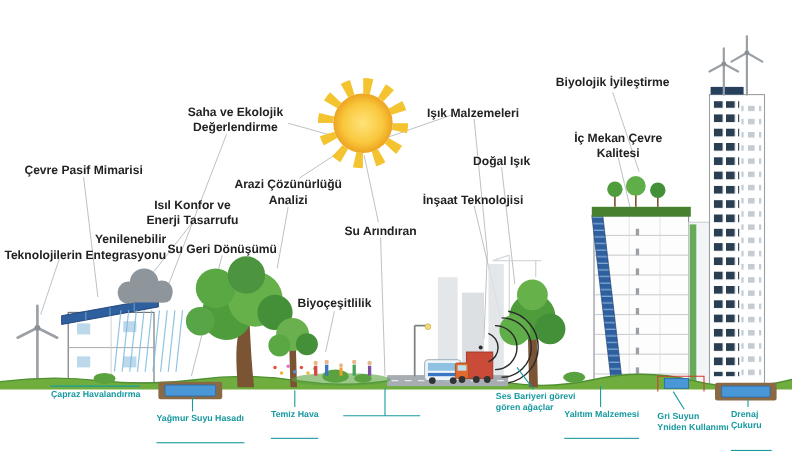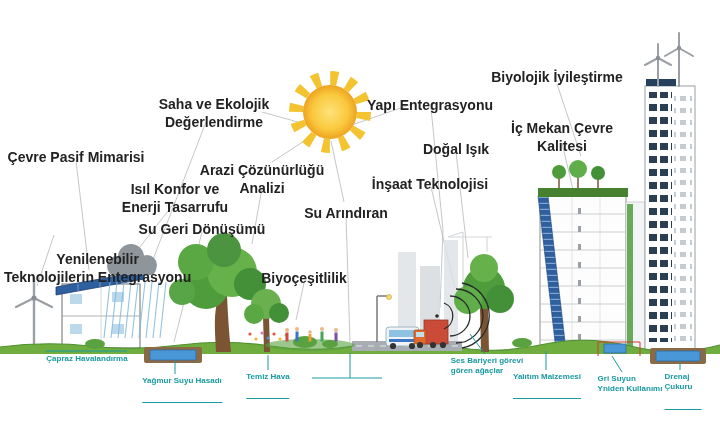--- a/index.html
+++ b/index.html
@@ -1,23 +1,23 @@
 <!DOCTYPE html>
 <html><head>
 <meta charset="utf-8">
 <style>
   html,body{margin:0;padding:0;background:#fff;}
   .stage{position:relative;width:720px;height:427px;background:#ffffff;overflow:hidden;
          font-family:"Liberation Sans",sans-serif;}
   .stage svg{position:absolute;left:0;top:0;}
-  .clabel{position:absolute;transform:translateX(-50%);font-size:14px;font-weight:700;
+  .clabel{position:absolute;transform:translateX(-50%);font-size:11px;font-weight:700;
           color:#222;text-align:center;white-space:pre-line;line-height:1.3;}
   .flabel{position:absolute;transform:translateX(-50%);font-size:8px;font-weight:700;
           color:#189aa0;text-align:left;white-space:pre-line;line-height:1.3;}
-  .la{transform:none;text-align:center;margin-top:39px;}
+  .la{transform:none;text-align:right;}
   .u{border-bottom:1px solid #189aa0;padding-bottom:16px;}
 </style>
 </head>
 <body>
 
 <div class="stage">
 
 <svg width="720" height="427" viewBox="0 0 720 427" xmlns="http://www.w3.org/2000/svg">
   <defs>
     <radialGradient id="sunGrad">
@@ -299,21 +299,21 @@
     <line x1="350" y1="353" x2="350" y2="378"></line>
     <line x1="470" y1="334" x2="485" y2="354"></line>
     <line x1="546" y1="351" x2="546" y2="370"></line>
     <line x1="612" y1="356" x2="622" y2="372"></line>
     <line x1="680" y1="363" x2="680" y2="370"></line>
   </g>
 </svg>
 
 <div class="clabel" style="left:214px;top:95px">Saha ve Ekolojik
 Değerlendirme</div>
-<div class="clabel" style="left:430px;top:96px">Yapı Entegrasyonu</div>
+<div class="clabel" style="left:430px;top:96px">Işık Malzemeleri</div>
 <div class="clabel" style="left:557px;top:68px">Biyolojik İyileştirme</div>
 <div class="clabel" style="left:562px;top:119px">İç Mekan Çevre
 Kalitesi</div>
 <div class="clabel" style="left:456px;top:140px">Doğal Işık</div>
 <div class="clabel" style="left:76px;top:148px">Çevre Pasif Mimarisi</div>
 <div class="clabel" style="left:262px;top:161px">Arazi Çözünürlüğü
 Analizi</div>
 <div class="clabel" style="left:175px;top:180px">Isıl Konfor ve
 Enerji Tasarrufu</div>
 <div class="clabel" style="left:430px;top:175px">İnşaat Teknolojisi</div>

